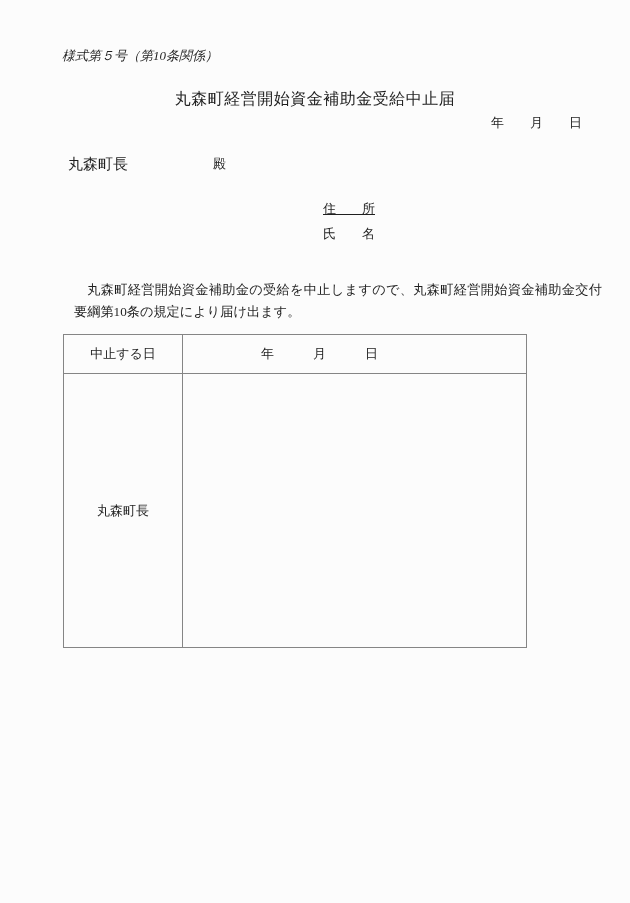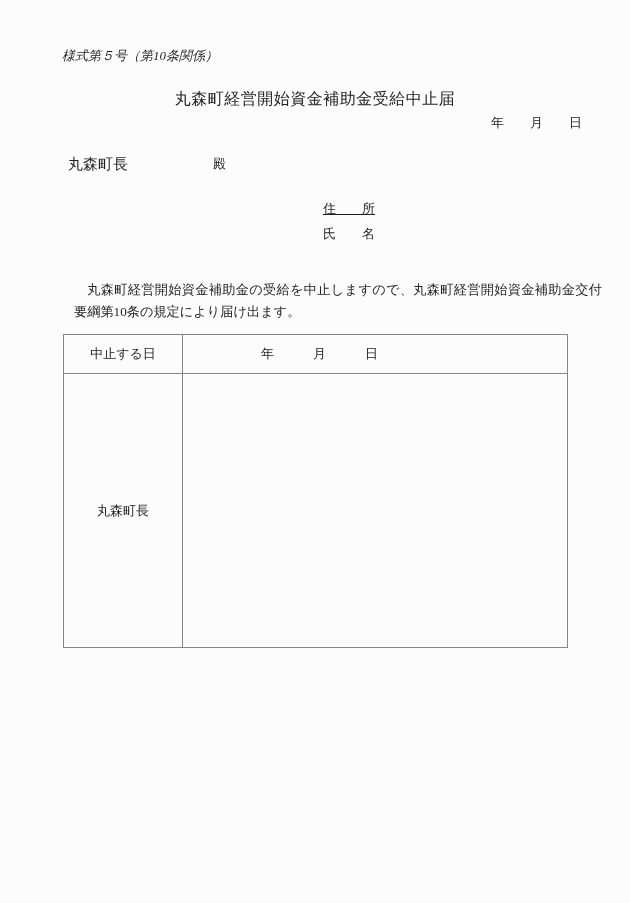--- a/index.html
+++ b/index.html
@@ -83,21 +83,21 @@
     font-size: 13.2px;
     line-height: 21.5px;
     text-indent: 1em;
     text-align: justify;
     margin-left: 44px;
   }
   .cancel-table {
     position: absolute;
     left: 63px;
     top: 334px;
-    width: 505px;
+    width: 464px;
     border-collapse: collapse;
     table-layout: fixed;
     font-size: 13px;
   }
   .cancel-table th,
   .cancel-table td {
     border: 1px solid #858585;
     font-weight: normal;
     vertical-align: middle;
     background: #fcfcfc;

